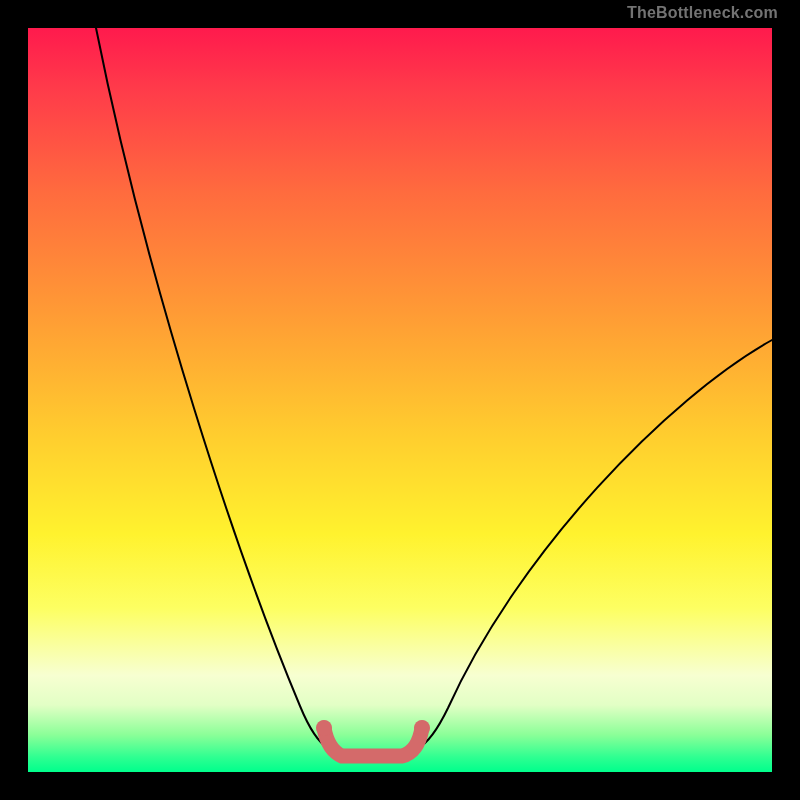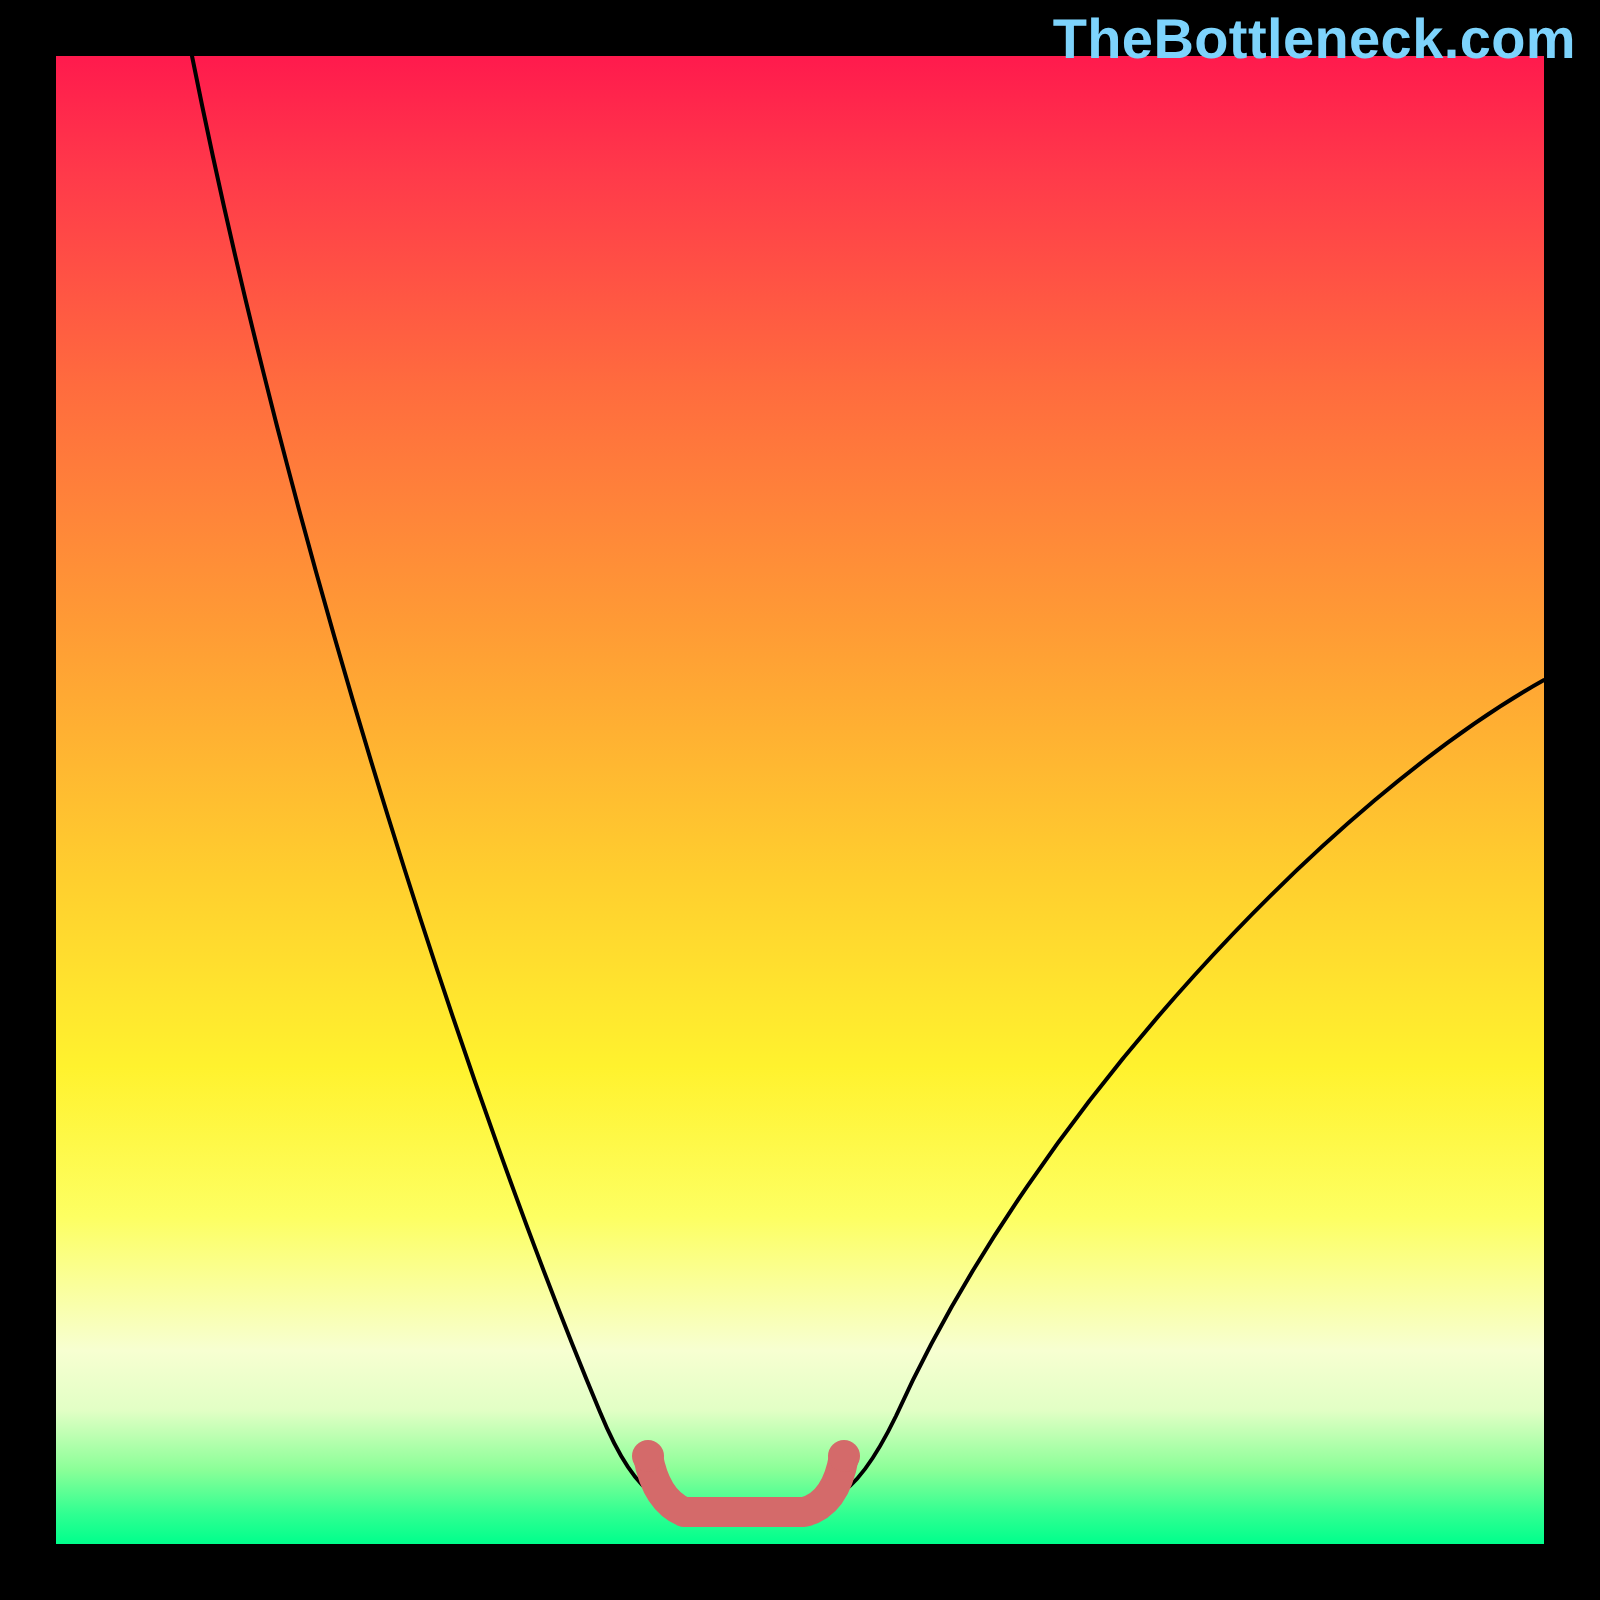--- a/index.html
+++ b/index.html
@@ -12,25 +12,25 @@
   }
   .frame {
     position: relative;
     width: 800px;
     height: 800px;
     background: #000;
   }
   .watermark {
     position: absolute;
     top: 4px;
-    right: 12px;
+    right: 22px;
     font-family: Arial, Helvetica, sans-serif;
-    font-size: 28px;
+    font-size: 16px;
     font-weight: 600;
-    color: #7dd3fc;
+    color: #737373;
     letter-spacing: 0.2px;
     z-index: 4;
   }
   .plot-area {
     position: absolute;
     left: 28px;
     top: 28px;
     width: 744px;
     height: 744px;
     background: linear-gradient(to bottom,

